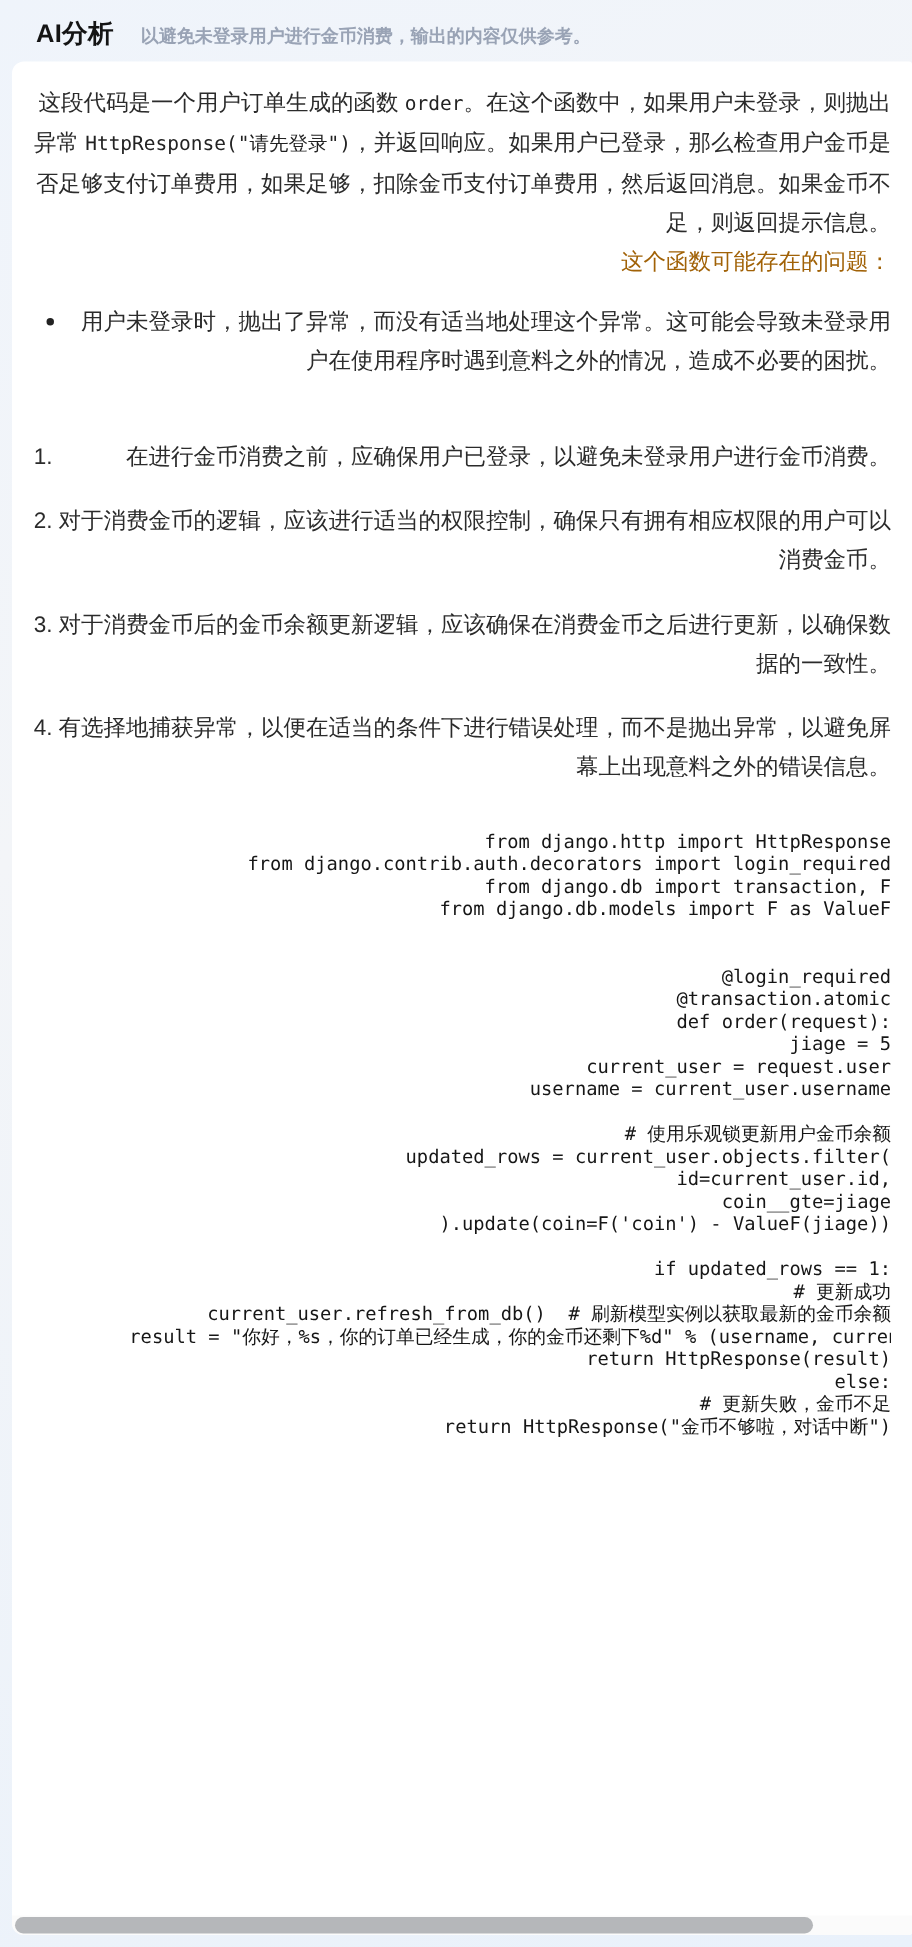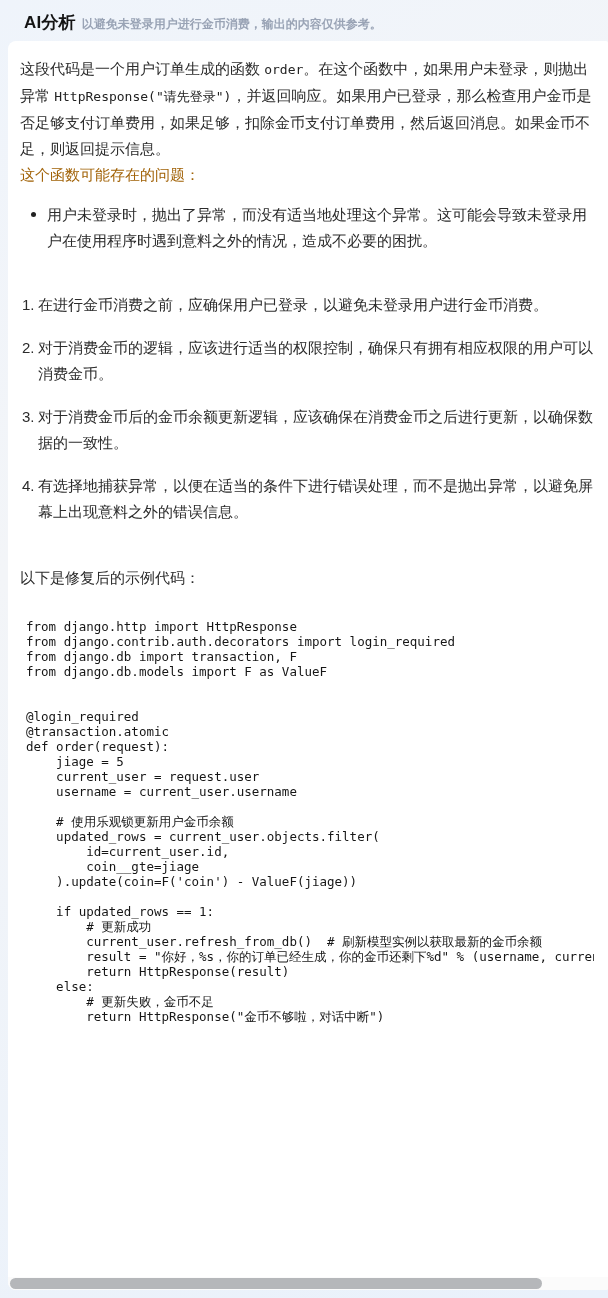--- a/index.html
+++ b/index.html
@@ -1,29 +1,29 @@
 <!DOCTYPE html>
 <html><head>
 <meta charset="utf-8">
 <style>
   html,body { margin:0; padding:0; }
   body {
     width:608px; height:1298px; overflow:hidden;
     background: linear-gradient(150deg, #eff4fb 0%, #f3f5f8 35%, #e9f1fb 100%);
     font-family:"Liberation Sans","DejaVu Sans",sans-serif;
   }
-  .header { display:flex; align-items:baseline; gap:6px; padding:11px 12px 0 24px; height:30px; }
+  .header { display:flex; align-items:baseline; gap:18px; padding:11px 12px 0 24px; height:30px; }
   .ai-title { font-size:17px; font-weight:700; color:#141414; letter-spacing:0.2px; }
   .ai-disclaimer { font-size:12px; font-weight:700; color:#99a3b5; }
 
   .card {
     position:relative; box-sizing:border-box;
     margin-left:8px; width:600px; height:1249px;
     background:#ffffff; border-radius:8px 2px 2px 8px;
-    padding:15px 14px 0 12px; overflow:hidden;
+    padding:15px 14px 0 12px; overflow:hidden;text-align:right;
   }
 
   .body-text { font-size:15px; line-height:26px; color:#2b2b2b; }
   .inline-code { font-family:"DejaVu Sans Mono","Liberation Mono",monospace; font-size:13px; color:#222; }
 
   .problems-label { font-size:15px; line-height:26px; color:#a16207; }
 
   ul.problems { list-style:none; margin:14px 0 0 0; padding:0 0 0 9px; }
   ul.problems li { position:relative; padding-left:18px; font-size:15px; line-height:26px; color:#2b2b2b; }
   ul.problems li:last-child { margin-bottom:0; }
@@ -89,21 +89,20 @@
       <div class="ol-item">
         <span class="ol-num">3.</span>
         <span class="ol-text">对于消费金币后的金币余额更新逻辑，应该确保在消费金币之后进行更新，以确保数据的一致性。</span>
       </div>
       <div class="ol-item">
         <span class="ol-num">4.</span>
         <span class="ol-text">有选择地捕获异常，以便在适当的条件下进行错误处理，而不是抛出异常，以避免屏幕上出现意料之外的错误信息。</span>
       </div>
     </div>
 
-  <div class="code-intro">以下是修复后的示例代码：</div>
 
   <pre class="code">from django.http import HttpResponse
 from django.contrib.auth.decorators import login_required
 from django.db import transaction, F
 from django.db.models import F as ValueF
 
 
 @login_required
 @transaction.atomic
 def order(request):

